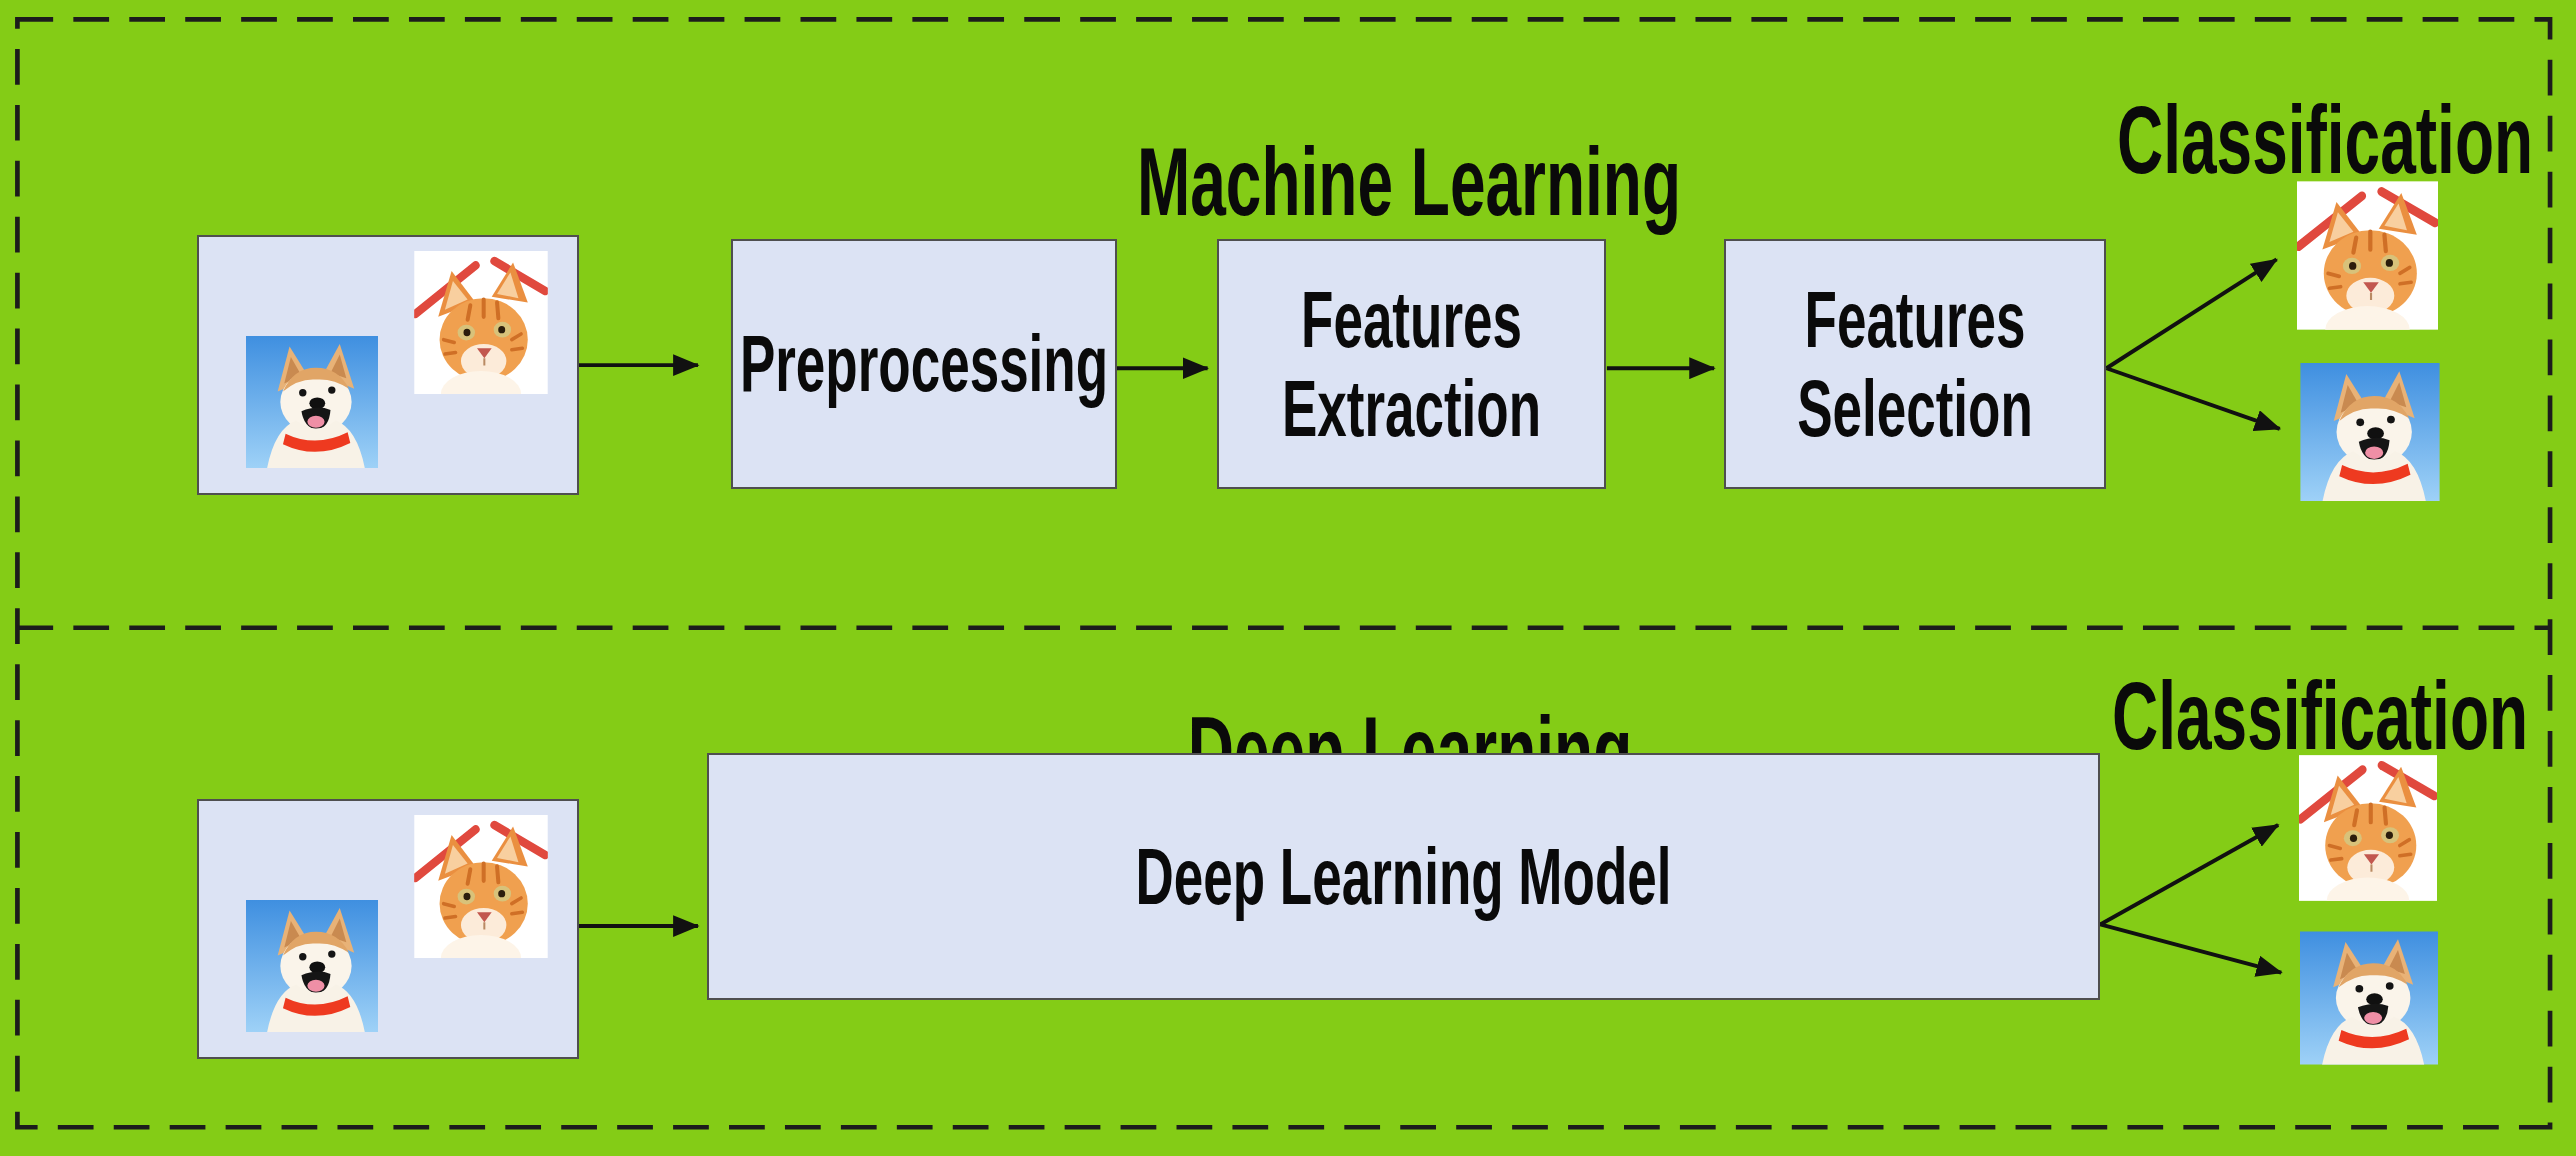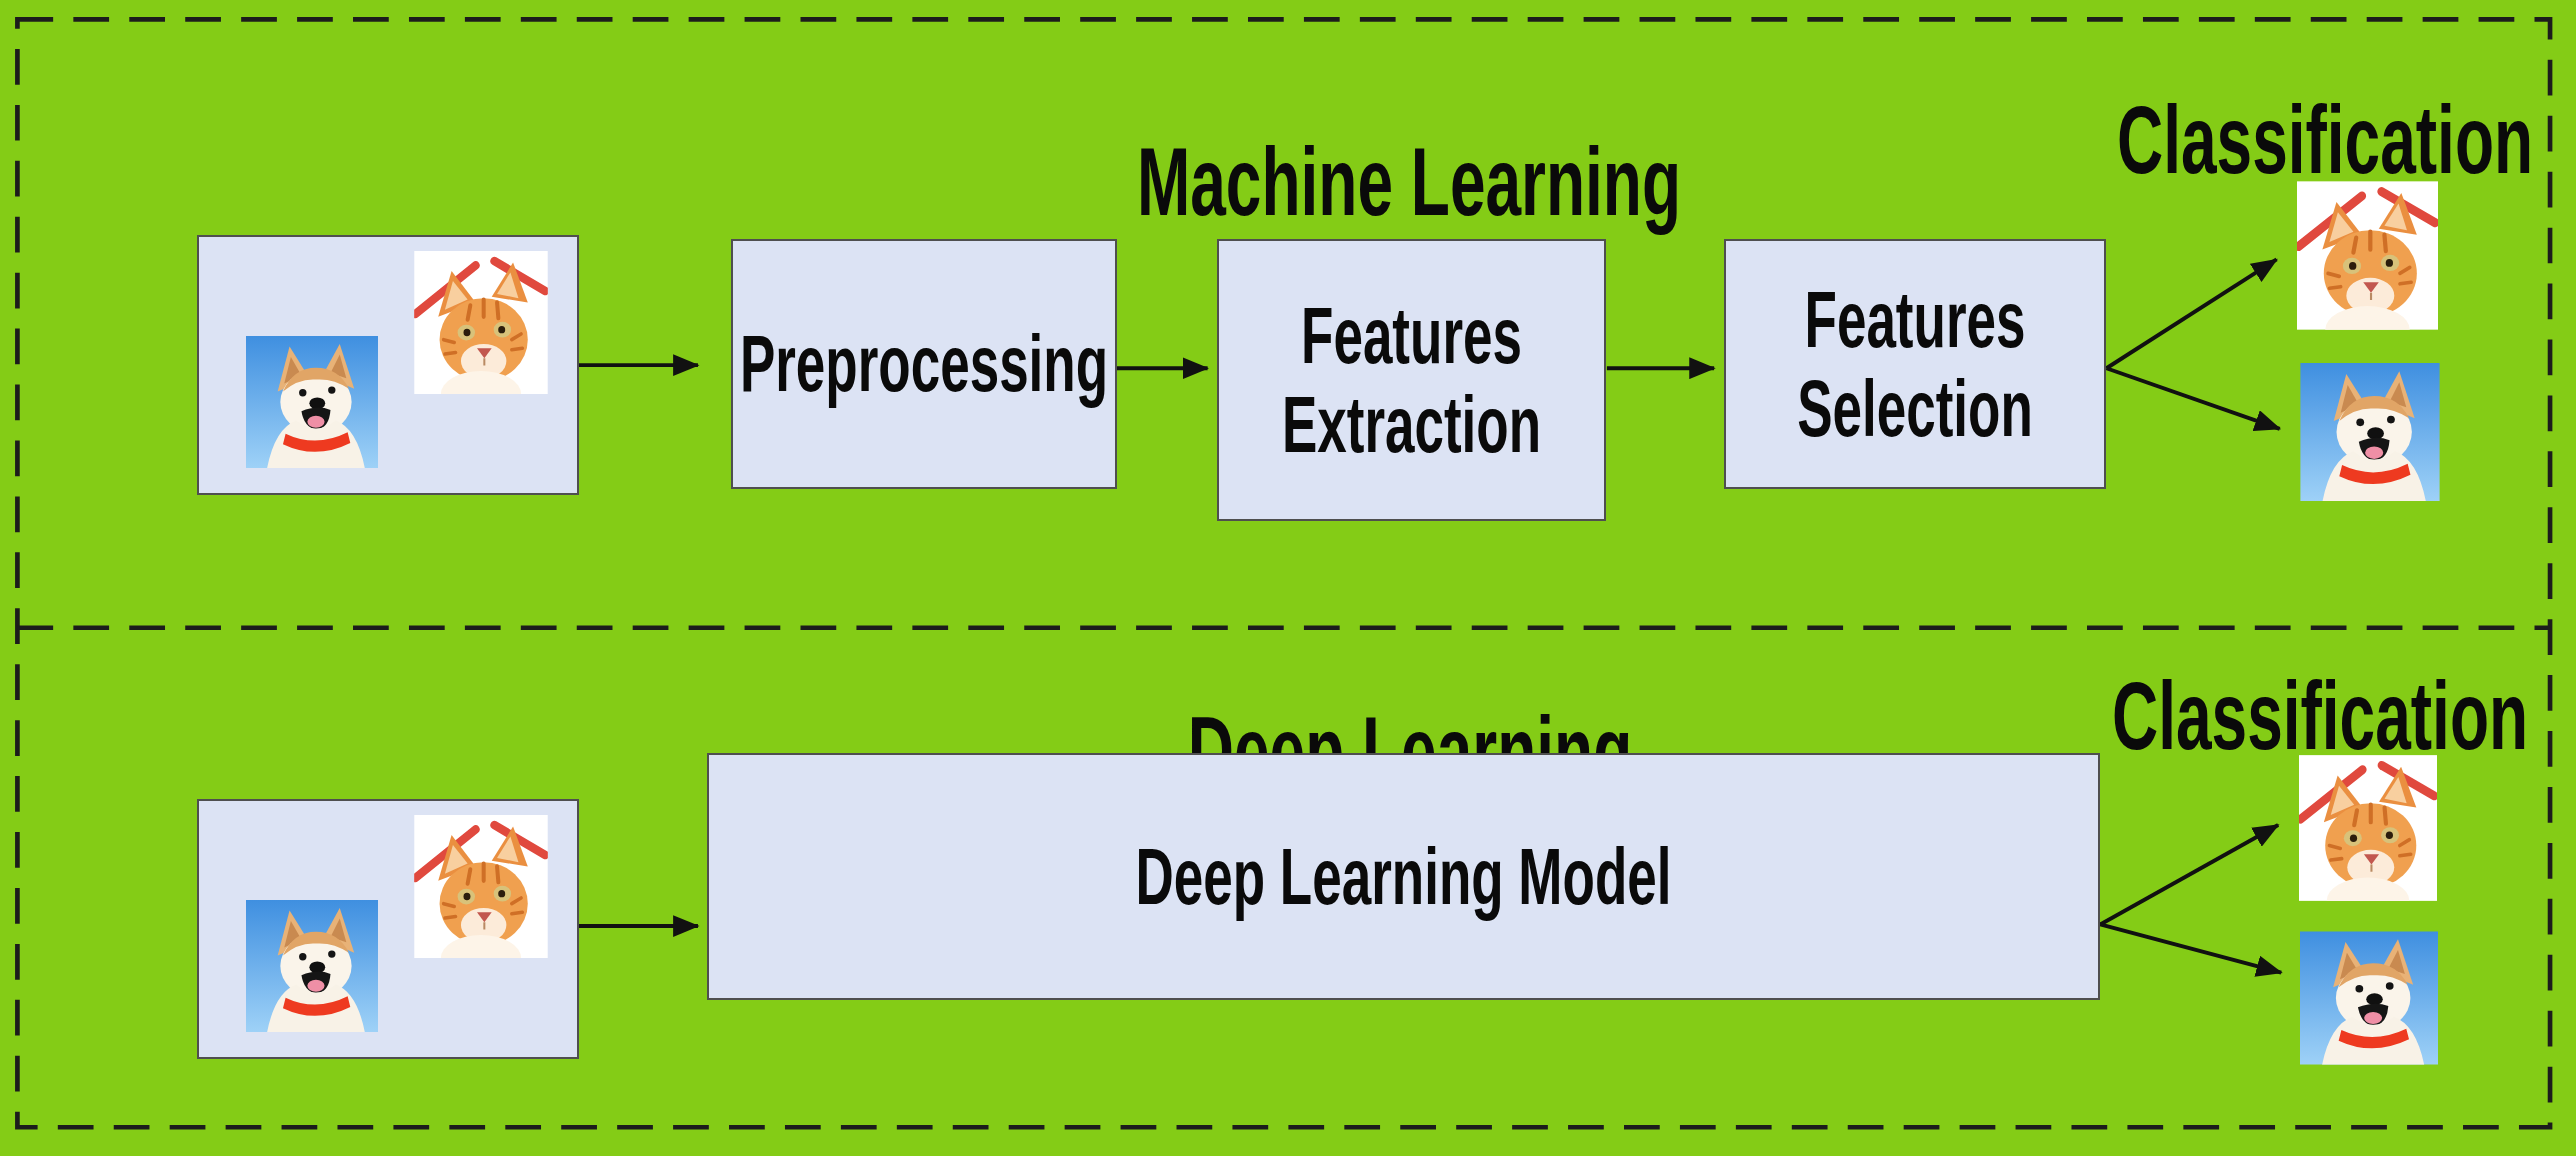--- a/index.html
+++ b/index.html
@@ -133,21 +133,21 @@
       </svg>
     <svg class="thumb" style="left:215px;top:14px;width:134px;height:143px;" viewBox="0 0 172 184" width="134" height="143">
         <use href="#cat-art"></use>
       </svg>
   </div>
 
   <div class="box" style="left:731px;top:239px;width:386px;height:250px;">
     <div class="box-label">Preprocessing</div>
   </div>
 
-  <div class="box" style="left:1217px;top:239px;width:389px;height:282px;">
+  <div class="box" style="left:1217px;top:239px;width:389px;height:250px;">
     <div class="box-label wrap">Features Extraction</div>
   </div>
 
   <div class="box" style="left:1724px;top:239px;width:382px;height:250px;">
     <div class="box-label wrap">Features Selection</div>
   </div>
 
   <svg class="thumb" style="left:2297px;top:181px;width:141px;height:149px;" viewBox="0 0 182 192" width="141" height="149">
       <use href="#cat-art"></use>
     </svg>

